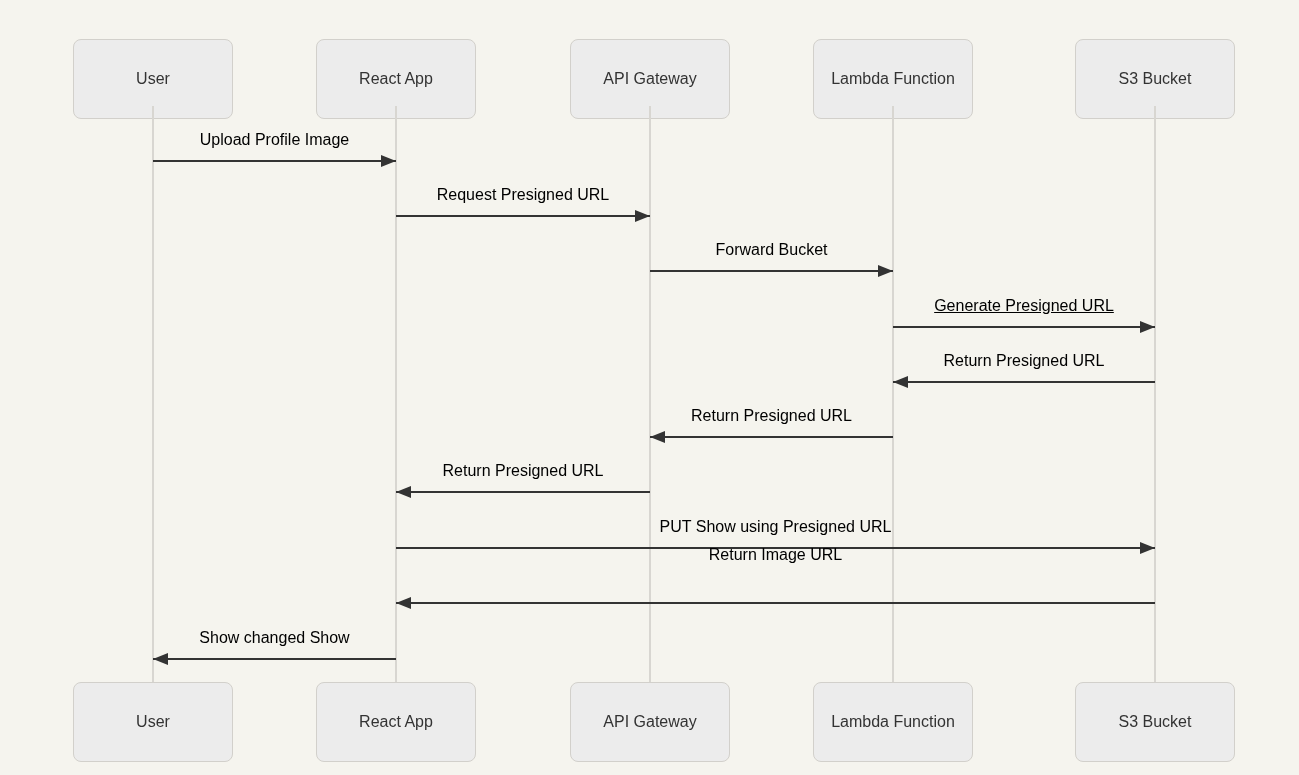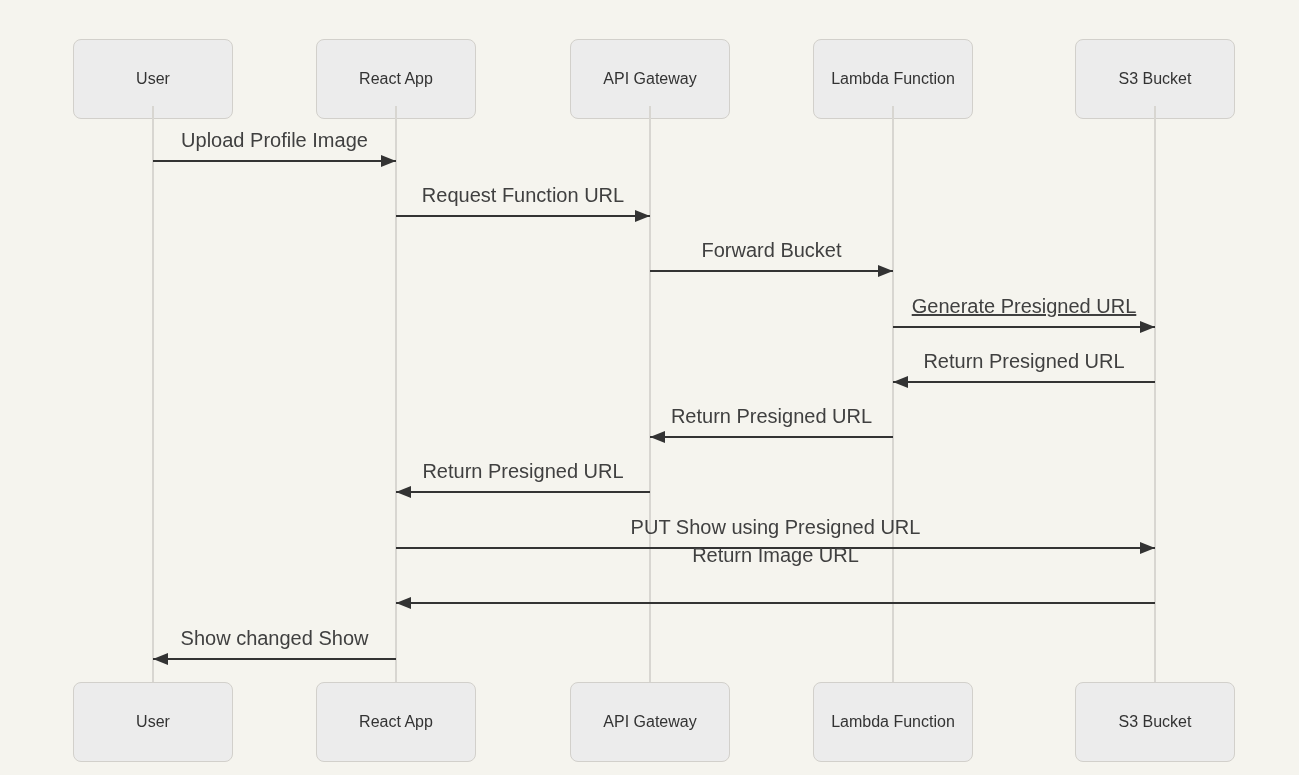--- a/index.html
+++ b/index.html
@@ -33,23 +33,23 @@
     white-space: nowrap;
   }
   .lifeline {
     position: absolute;
     width: 2px;
     background: #d8d6d1;
   }
   .msg-label {
     position: absolute;
     transform: translateX(-50%);
-    font-size: 20px;
+    font-size: 16px;
     line-height: 20px;
-    color: #404040;
+    color: #000000;
     white-space: nowrap;
     text-align: center;
   }
   .msg-line {
     position: absolute;
     height: 2px;
     background: #333333;
   }
   .msg-arrowhead {
     position: absolute;
@@ -116,21 +116,21 @@
 
     <div class="lifeline" style="left: 1154px; top: 106px; height: 576px;"></div>
 
     <div>
       <div class="msg-label" style="left: 274.5px; top: 130px;">Upload Profile Image</div>
       <div class="msg-line" style="left: 153px; top: 160px; width: 243px;"></div>
       <div class="msg-arrowhead right" style="top: 155px; left: 381px;"></div>
     </div>
 
     <div>
-      <div class="msg-label" style="left: 523px; top: 185px;">Request Function URL</div>
+      <div class="msg-label" style="left: 523px; top: 185px;">Request Presigned URL</div>
       <div class="msg-line" style="left: 396px; top: 215px; width: 254px;"></div>
       <div class="msg-arrowhead right" style="top: 210px; left: 635px;"></div>
     </div>
 
     <div>
       <div class="msg-label" style="left: 771.5px; top: 240px;">Forward Bucket</div>
       <div class="msg-line" style="left: 650px; top: 270px; width: 243px;"></div>
       <div class="msg-arrowhead right" style="top: 265px; left: 878px;"></div>
     </div>
 

